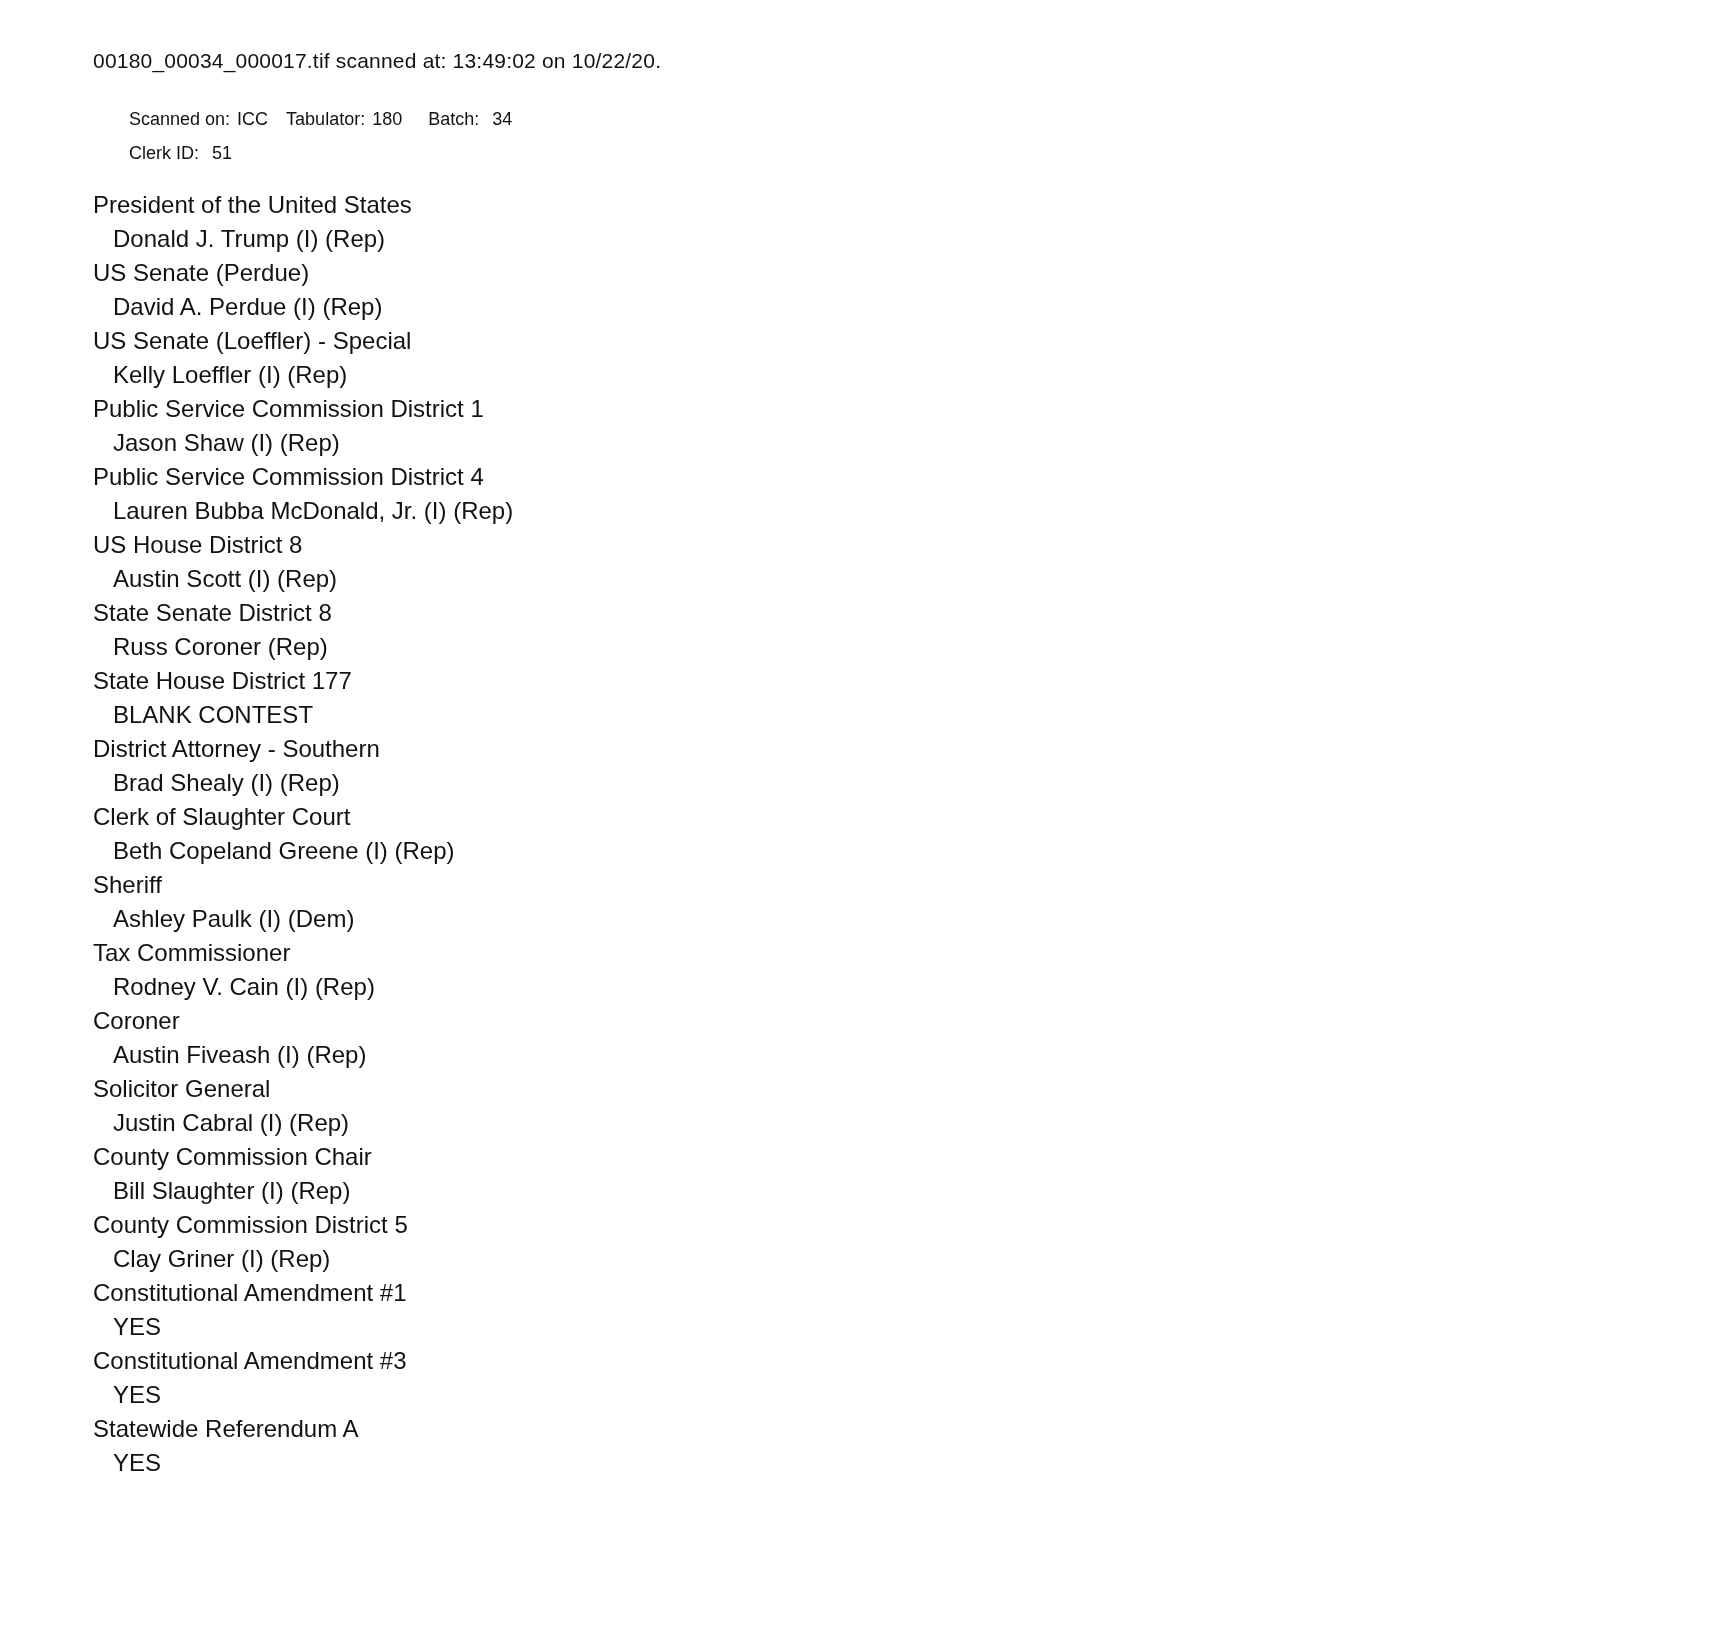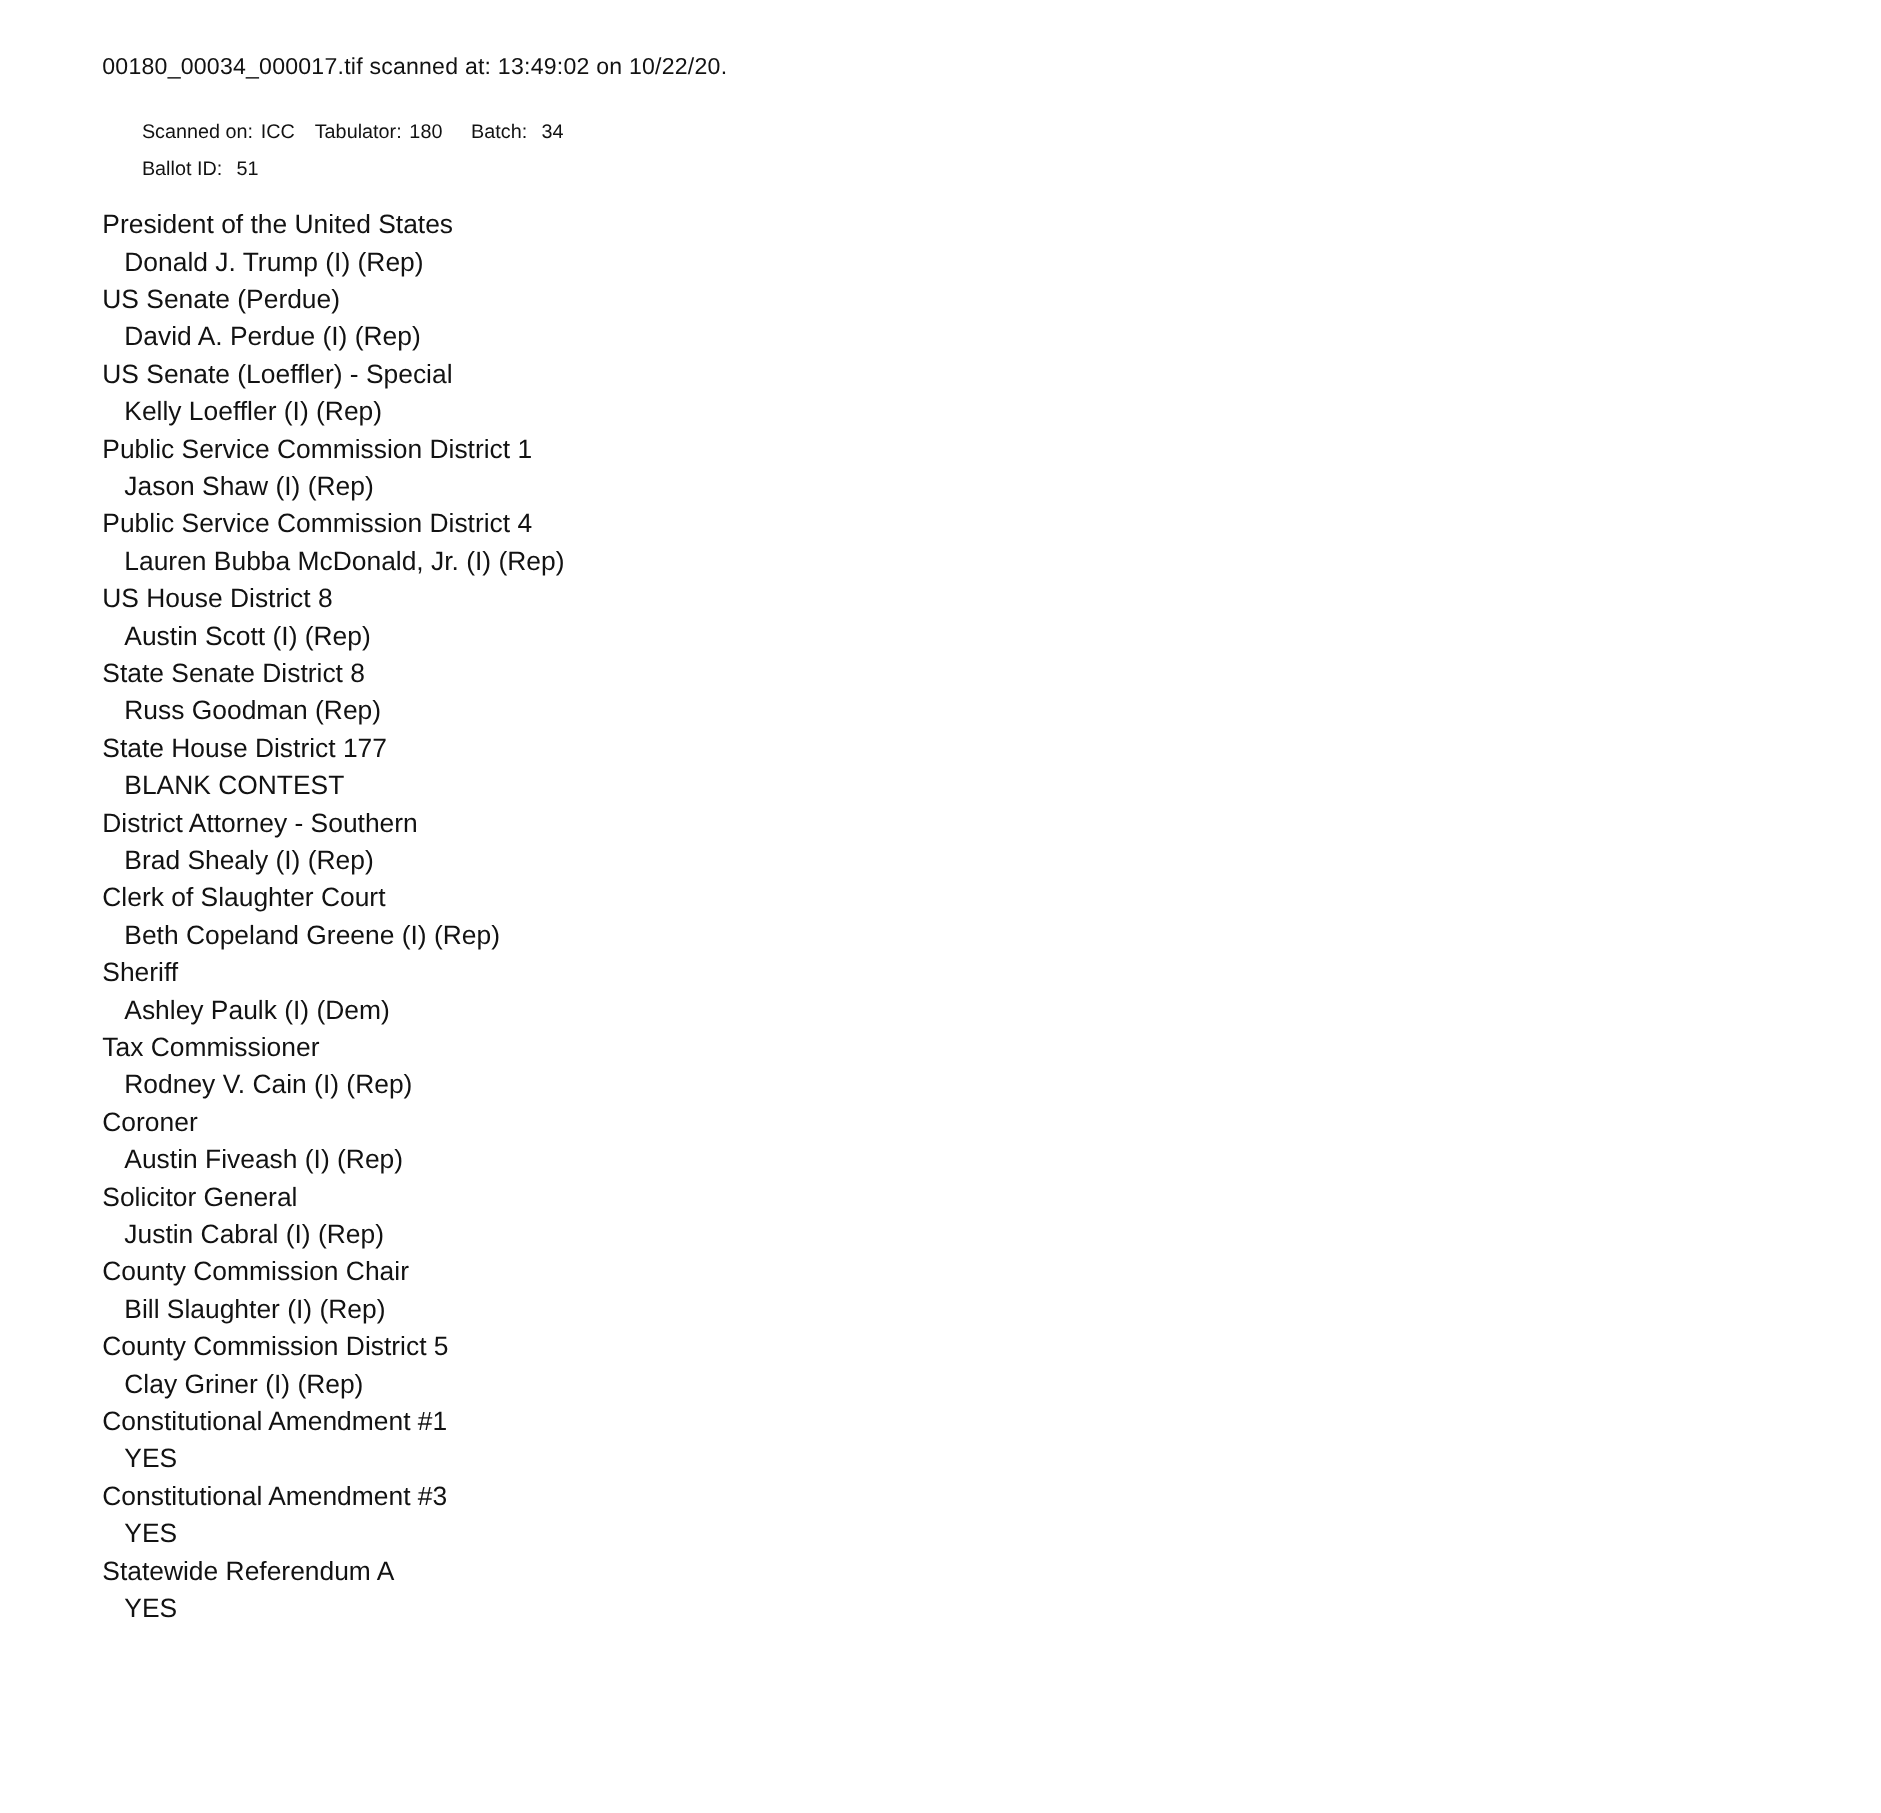--- a/index.html
+++ b/index.html
@@ -67,21 +67,21 @@
 </style>
 </head>
 <body>
 
 <div class="page">
 
   <div class="filename-line"><span>00180_00034_000017.tif</span><span class="scanned-at">scanned at: 13:49:02 on 10/22/20.</span></div>
 
   <div class="meta-line"><span>Scanned on:</span><span class="value">ICC</span><span class="pair-gap-1">Tabulator:</span><span class="value">180</span><span class="pair-gap-2">Batch:</span><span class="value-wide">34</span></div>
 
-  <div class="meta-line"><span>Ballot ID:</span><span class="value-wide">51</span></div>
+  <div class="meta-line"><span>Clerk ID:</span><span class="value-wide">51</span></div>
 
   <div class="contest-list">
   <div class="contest-entry">
     <div class="contest-title">President of the United States</div>
     <div class="contest-selection">Donald J. Trump (I) (Rep)</div>
   </div>
 
   <div class="contest-entry">
     <div class="contest-title">US Senate (Perdue)</div>
     <div class="contest-selection">David A. Perdue (I) (Rep)</div>
@@ -102,21 +102,21 @@
     <div class="contest-selection">Lauren Bubba McDonald, Jr. (I) (Rep)</div>
   </div>
 
   <div class="contest-entry">
     <div class="contest-title">US House District 8</div>
     <div class="contest-selection">Austin Scott (I) (Rep)</div>
   </div>
 
   <div class="contest-entry">
     <div class="contest-title">State Senate District 8</div>
-    <div class="contest-selection">Russ Goodman (Rep)</div>
+    <div class="contest-selection">Russ Coroner (Rep)</div>
   </div>
 
   <div class="contest-entry">
     <div class="contest-title">State House District 177</div>
     <div class="contest-selection">BLANK CONTEST</div>
   </div>
 
   <div class="contest-entry">
     <div class="contest-title">District Attorney - Southern</div>
     <div class="contest-selection">Brad Shealy (I) (Rep)</div>

